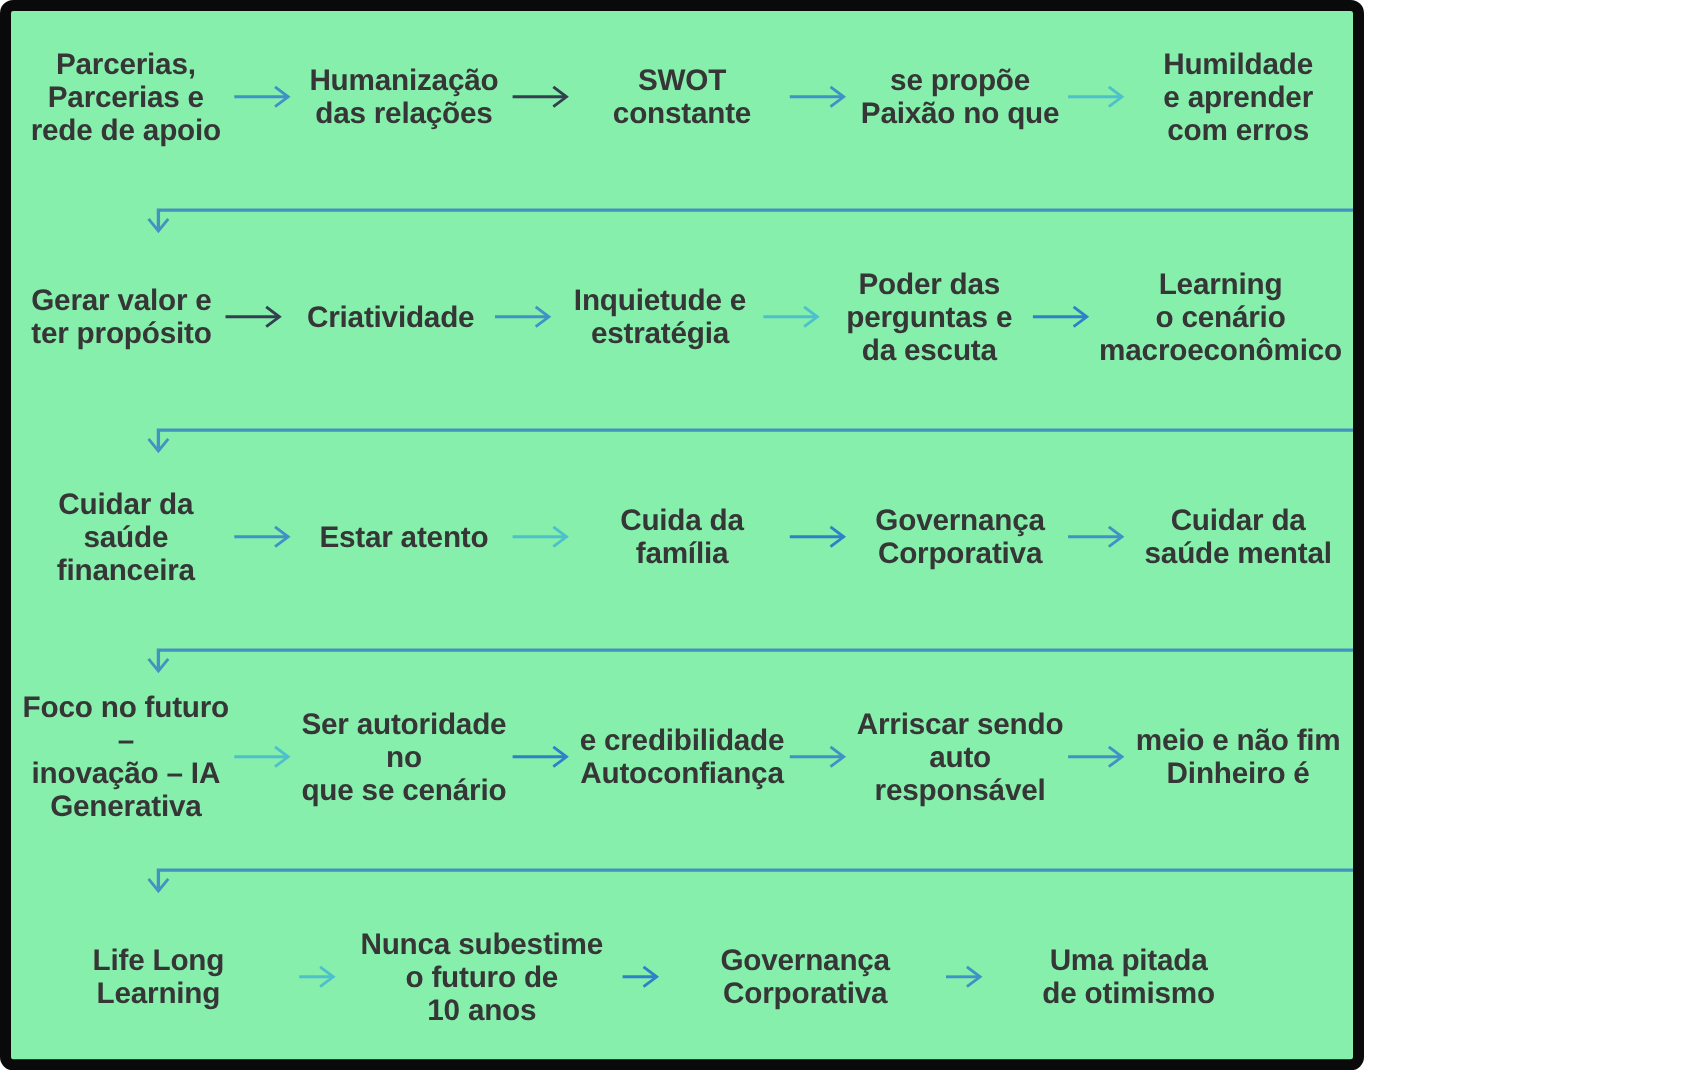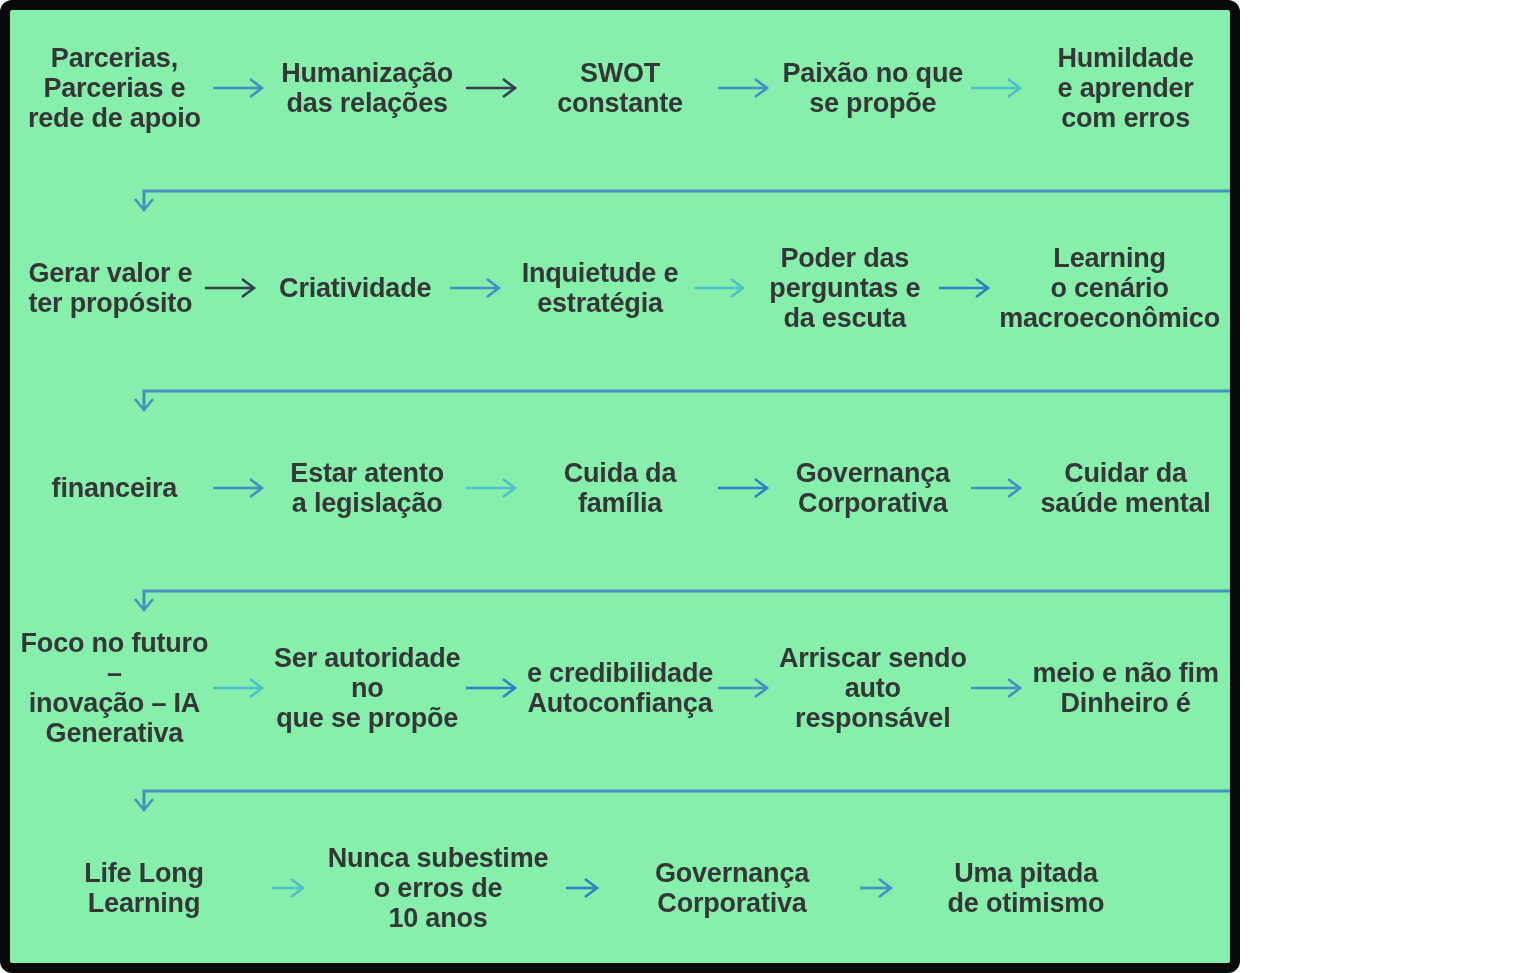--- a/index.html
+++ b/index.html
@@ -88,22 +88,22 @@
           <span>SWOT</span>
           <span>constante</span>
         </div>
         <div class="arrow-cell">
           <svg width="64" height="30" viewBox="0 0 64 30">
             <line x1="4" y1="15" x2="51" y2="15" stroke="#3e92c5" stroke-width="2.6"></line>
             <polyline points="41,6 53,15 41,24" fill="none" stroke="#3e92c5" stroke-width="2.6"></polyline>
           </svg>
         </div>
         <div class="node">
+          <span>se propõe</span>
           <span>Paixão no que</span>
-          <span>se propõe</span>
         </div>
         <div class="arrow-cell">
           <svg width="64" height="30" viewBox="0 0 64 30">
             <line x1="4" y1="15" x2="51" y2="15" stroke="#4ec0cc" stroke-width="2.6"></line>
             <polyline points="41,6 53,15 41,24" fill="none" stroke="#4ec0cc" stroke-width="2.6"></polyline>
           </svg>
         </div>
         <div class="node">
           <span>Humildade</span>
           <span>e aprender</span>
@@ -164,31 +164,31 @@
         </div>
       </div>
       <div class="connector-zone">
         <svg width="1496" height="60" viewBox="0 0 1496 60">
           <polyline points="1371,2 1371,33 124,33 124,50" fill="none" stroke="#4493bf" stroke-width="3"></polyline>
           <polyline points="115,41 124,52 133,41" fill="none" stroke="#4493bf" stroke-width="2.6"></polyline>
         </svg>
       </div>
       <div class="flow-row">
         <div class="node">
+          <span>Cuidar da saúde</span>
           <span>financeira</span>
         </div>
         <div class="arrow-cell">
           <svg width="64" height="30" viewBox="0 0 64 30">
             <line x1="4" y1="15" x2="51" y2="15" stroke="#3e92c5" stroke-width="2.6"></line>
             <polyline points="41,6 53,15 41,24" fill="none" stroke="#3e92c5" stroke-width="2.6"></polyline>
           </svg>
         </div>
         <div class="node">
           <span>Estar atento</span>
-          <span>a legislação</span>
         </div>
         <div class="arrow-cell">
           <svg width="64" height="30" viewBox="0 0 64 30">
             <line x1="4" y1="15" x2="51" y2="15" stroke="#4ec0cc" stroke-width="2.6"></line>
             <polyline points="41,6 53,15 41,24" fill="none" stroke="#4ec0cc" stroke-width="2.6"></polyline>
           </svg>
         </div>
         <div class="node">
           <span>Cuida da família</span>
         </div>
@@ -226,21 +226,21 @@
           <span>Generativa</span>
         </div>
         <div class="arrow-cell">
           <svg width="64" height="30" viewBox="0 0 64 30">
             <line x1="4" y1="15" x2="51" y2="15" stroke="#4ec0cc" stroke-width="2.6"></line>
             <polyline points="41,6 53,15 41,24" fill="none" stroke="#4ec0cc" stroke-width="2.6"></polyline>
           </svg>
         </div>
         <div class="node">
           <span>Ser autoridade no</span>
-          <span>que se propõe</span>
+          <span>que se cenário</span>
         </div>
         <div class="arrow-cell">
           <svg width="64" height="30" viewBox="0 0 64 30">
             <line x1="4" y1="15" x2="51" y2="15" stroke="#2e80c8" stroke-width="2.6"></line>
             <polyline points="41,6 53,15 41,24" fill="none" stroke="#2e80c8" stroke-width="2.6"></polyline>
           </svg>
         </div>
         <div class="node">
           <span>e credibilidade</span>
           <span>Autoconfiança</span>
@@ -278,21 +278,21 @@
           <span>Learning</span>
         </div>
         <div class="arrow-cell">
           <svg width="46" height="30" viewBox="0 0 46 30">
             <line x1="4" y1="15" x2="33" y2="15" stroke="#4ec0cc" stroke-width="2.6"></line>
             <polyline points="23,6 35,15 23,24" fill="none" stroke="#4ec0cc" stroke-width="2.6"></polyline>
           </svg>
         </div>
         <div class="node">
           <span>Nunca subestime</span>
-          <span>o erros de</span>
+          <span>o futuro de</span>
           <span>10 anos</span>
         </div>
         <div class="arrow-cell">
           <svg width="46" height="30" viewBox="0 0 46 30">
             <line x1="4" y1="15" x2="33" y2="15" stroke="#2e80c8" stroke-width="2.6"></line>
             <polyline points="23,6 35,15 23,24" fill="none" stroke="#2e80c8" stroke-width="2.6"></polyline>
           </svg>
         </div>
         <div class="node">
           <span>Governança</span>

